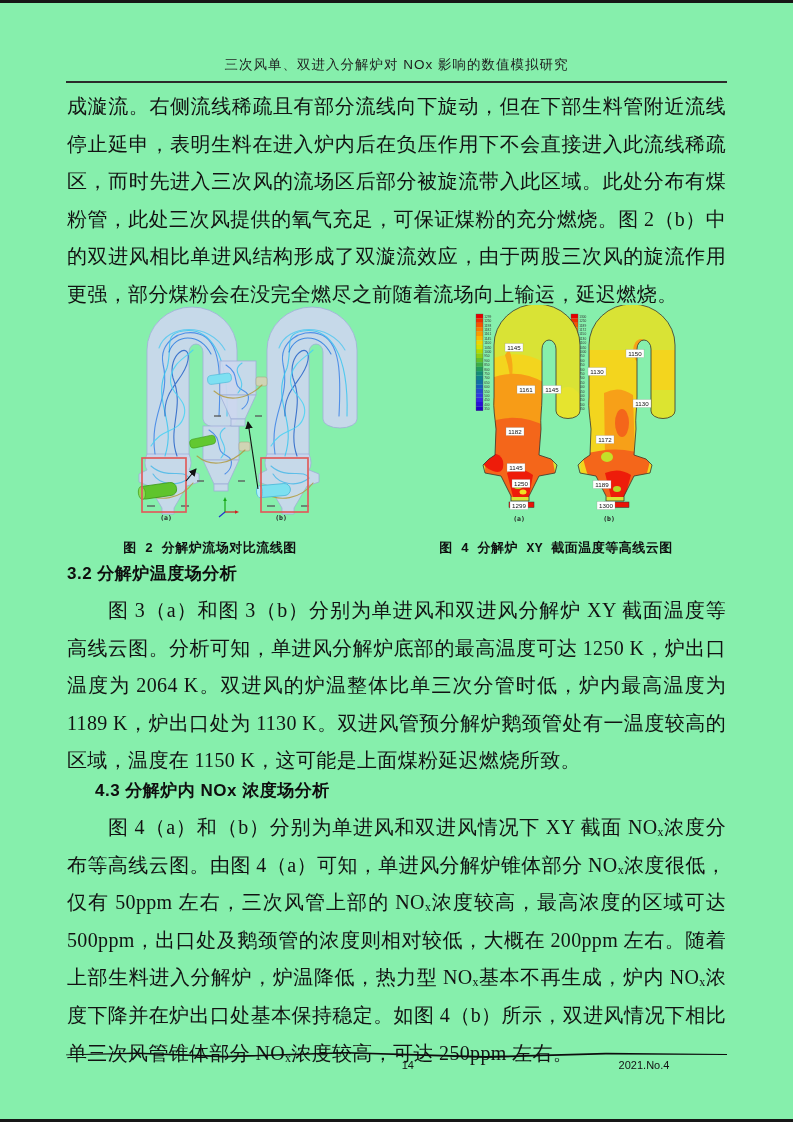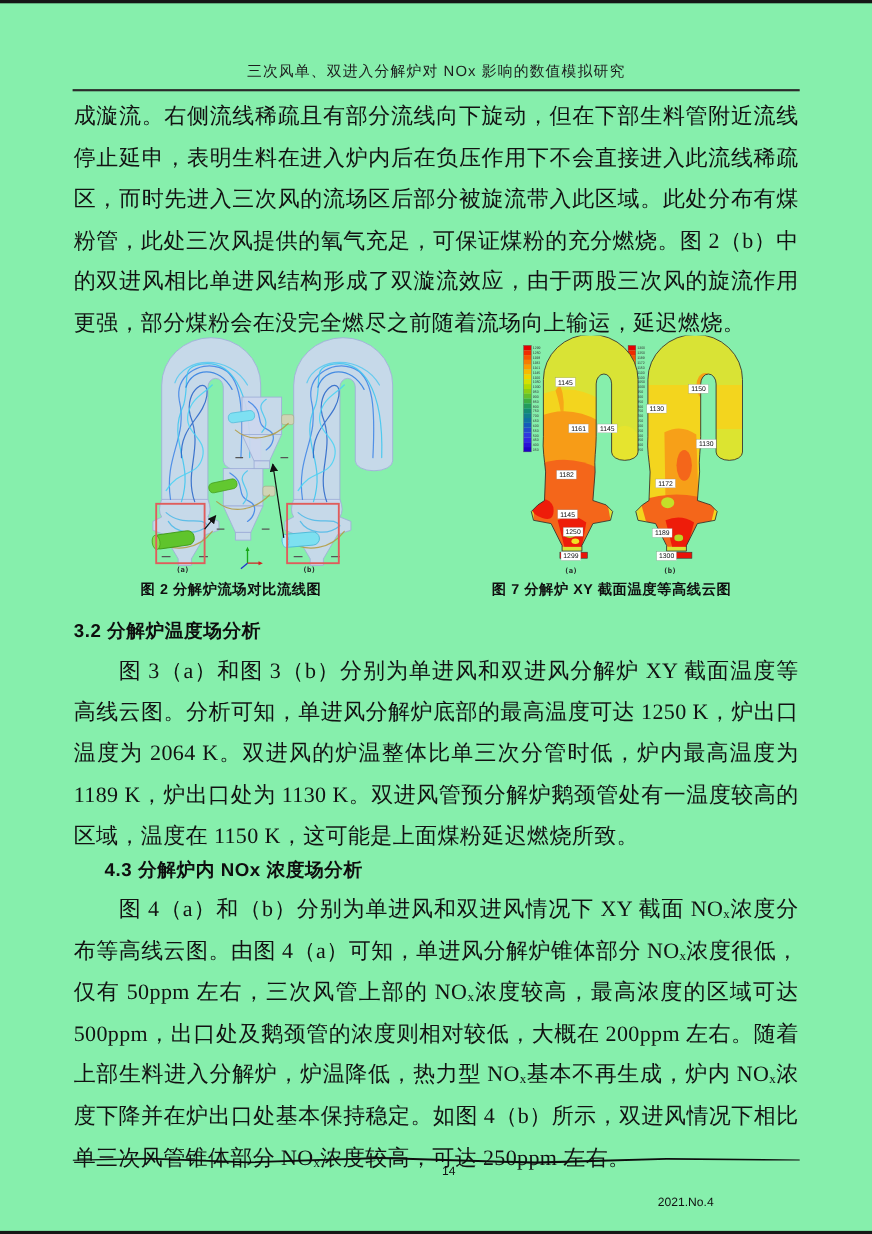--- a/index.html
+++ b/index.html
@@ -9,28 +9,28 @@
   .edge.top{top:0;} .edge.bottom{bottom:0;}
   .header-title{position:absolute;top:56px;left:0;width:793px;text-align:center;
         font-size:13.5px;letter-spacing:1px;color:#1d1d1d;
         font-family:"Liberation Sans",sans-serif;}
   .header-rule{position:absolute;top:81px;left:66px;width:661px;height:2px;background:#2b2b2b;}
   .body-text{position:absolute;left:67px;width:659px;font-size:20px;line-height:37.6px;
         text-align:justify;letter-spacing:0.35px;margin:0;color:#121212;}
   .para-indent{text-indent:2.05em;}
   .heading{position:absolute;left:67px;margin:0;font-family:"Liberation Sans",sans-serif;
         font-weight:bold;font-size:17px;letter-spacing:0.5px;color:#0e0e0e;}
-  .caption{position:absolute;top:527px;font-family:Liberation Sans, sans-serif;
+  .caption{position:absolute;top:539px;font-family:Liberation Mono, monospace;
         font-weight:bold;font-size:13px;text-align:center;letter-spacing:0.5px;color:#101010;}
   .cap2{left:78px;width:264px;} .cap3{left:416px;width:280px;}
   .fig{position:absolute;}
   .footer-line{position:absolute;left:66px;top:1051px;}
   .footer-num{position:absolute;left:340px;top:1059px;width:74px;text-align:right;
         font-family:"Liberation Sans",sans-serif;font-size:11px;color:#111;}
-  .footer-issue{position:absolute;left:598px;top:1087px;width:92px;text-align:left;
+  .footer-issue{position:absolute;left:598px;top:1059px;width:92px;text-align:center;
         font-family:"Liberation Sans",sans-serif;font-size:11px;color:#111;}
   
   .tube{fill:#ccd7ee;stroke:#9fafd8;stroke-width:0.8;fill-opacity:0.92;}
   .sl{fill:none;stroke-width:1.1;stroke-linecap:round;opacity:0.85;}
   .redbox{fill:none;stroke:#e05c5c;stroke-width:1.7;}
   .dash{stroke:#555;stroke-width:1.3;}
   .arrow{stroke:#111;stroke-width:1.1;}
   .figlab{font:bold 6.5px "DejaVu Sans Mono",monospace;fill:#222;text-anchor:middle;}
   
   .sil{fill:none;stroke:#333;stroke-width:0.8;}
@@ -324,21 +324,21 @@
           <rect x="138" y="196.5" width="18" height="8"></rect>
           <text x="147" y="202.7">1300</text>
         </g>
     </g>
 
     <text class="figlab" x="60" y="216">(a)</text>
     <text class="figlab" x="150" y="216">(b)</text>
   </svg>
 
   <div class="caption cap2">图 2 分解炉流场对比流线图</div>
-  <div class="caption cap3">图 7 分解炉 XY 截面温度等高线云图</div>
+  <div class="caption cap3">图 4 分解炉 XY 截面温度等高线云图</div>
 
   <h2 class="heading" style="top:562px;">3.2 分解炉温度场分析</h2>
   <p class="body-text para-indent" style="top:592px;">图 3（a）和图 3（b）分别为单进风和双进风分解炉 XY 截面温度等高线云图。分析可知，单进风分解炉底部的最高温度可达 1250 K，炉出口温度为 2064 K。双进风的炉温整体比单三次分管时低，炉内最高温度为 1189 K，炉出口处为 1130 K。双进风管预分解炉鹅颈管处有一温度较高的区域，温度在 1150 K，这可能是上面煤粉延迟燃烧所致。</p>
 
   <h2 class="heading" style="top:779px;margin-left:28px;">4.3 分解炉内 NOx 浓度场分析</h2>
   <p class="body-text para-indent" style="top:809px;">图 4（a）和（b）分别为单进风和双进风情况下 XY 截面 NOₓ浓度分布等高线云图。由图 4（a）可知，单进风分解炉锥体部分 NOₓ浓度很低，仅有 50ppm 左右，三次风管上部的 NOₓ浓度较高，最高浓度的区域可达 500ppm，出口处及鹅颈管的浓度则相对较低，大概在 200ppm 左右。随着上部生料进入分解炉，炉温降低，热力型 NOₓ基本不再生成，炉内 NOₓ浓度下降并在炉出口处基本保持稳定。如图 4（b）所示，双进风情况下相比单三次风管锥体部分 NOₓ浓度较高，可达 250ppm 左右。</p>
 
   <svg class="footer-line" width="662" height="8" viewBox="0 0 662 8">
     <polygon fill="#0d0d0d" points="0,3.4 70,1.6 160,4.8 280,0.9 420,5.0 540,1.8 661,3.0 661,4.1 540,3.4 420,6.9 280,2.6 160,6.4 70,3.1 0,4.2"></polygon>
   </svg>

